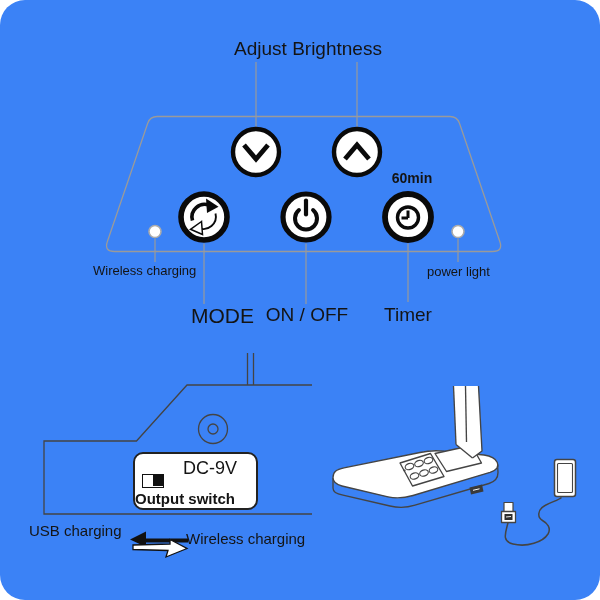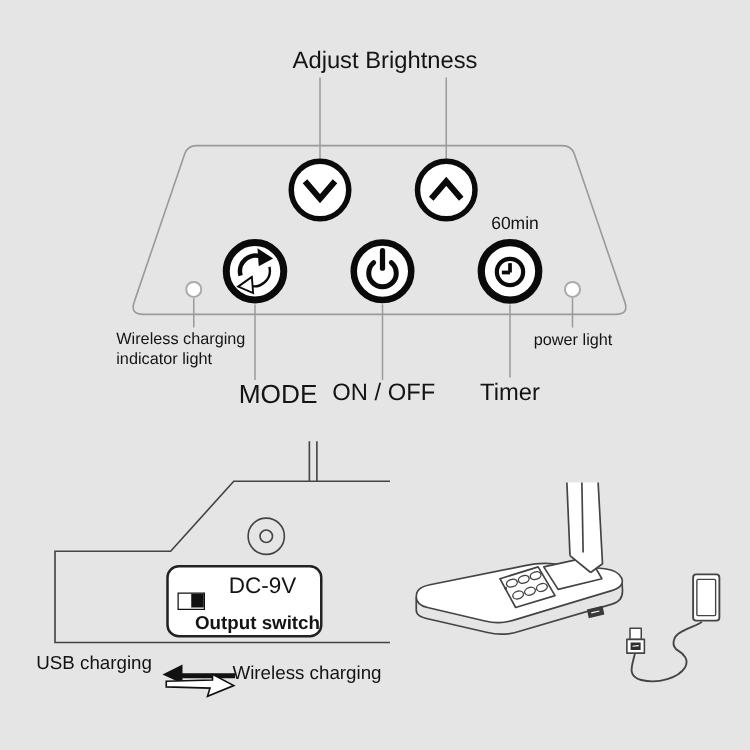--- a/index.html
+++ b/index.html
@@ -1,36 +1,36 @@
 <!DOCTYPE html>
 <html><head>
 <meta charset="utf-8">
 <style>
   html,body{margin:0;padding:0;background:#fff;}
   .canvas{
-    position:relative;width:600px;height:600px;background:#e5e5e5;
-    font-family:"Liberation Sans", sans-serif;color:#141414;overflow:hidden;
+    position:relative;width:600px;height:600px;background:#3b82f6;
+    font-family:"Liberation Sans", sans-serif;color:#141414;overflow:hidden;border-radius:25px;
   }
   .art{position:absolute;left:0;top:0;width:600px;height:600px;}
   .t{position:absolute;white-space:nowrap;}
   .title{left:178px;top:38px;width:260px;text-align:center;font-size:19px;line-height:21px;}
-  .badge60{left:382px;top:170px;width:60px;text-align:center;font-size:14px;font-weight:400;}
+  .badge60{left:382px;top:170px;width:60px;text-align:center;font-size:14px;font-weight:700;}
   .lbl-wireless{left:93px;top:263px;font-size:13px;line-height:15.5px;}
   .lbl-powerlight{left:427px;top:264px;font-size:13px;}
   .lbl-mode{left:154px;top:304px;width:100px;text-align:right;font-size:21px;}
   .lbl-onoff{left:257px;top:304px;width:100px;text-align:center;font-size:19px;}
   .lbl-timer{left:358px;top:304px;width:100px;text-align:center;font-size:19px;}
   .switch-panel{
     position:absolute;left:133px;top:452px;width:121px;height:54px;
     border:2px solid #222;border-radius:10px;background:#fff;
   }
   .dc9v{position:absolute;left:34px;top:4px;width:82px;text-align:center;font-size:18px;font-weight:400;}
   .slide-switch{box-sizing:border-box;position:absolute;left:7px;top:20px;width:22px;height:14px;border:1.5px solid #111;background:#fff;}
   .slide-switch .knob{position:absolute;right:0;top:0;width:10px;height:11px;background:#111;}
-  .outsw{position:absolute;left:0;top:36px;width:100%;text-align:right;font-size:15px;font-weight:700;}
+  .outsw{position:absolute;left:0;top:36px;width:100%;text-align:left;font-size:15px;font-weight:700;}
   .cap-usb{left:29px;top:522px;font-size:15px;}
   .cap-wireless{left:186px;top:530px;font-size:15px;}
 </style>
 </head>
 <body>
 
 <div class="canvas">
 
   <svg class="art" viewBox="0 0 600 600">
 
@@ -151,21 +151,20 @@
                C 551.5,528 547,523 542.5,520.5 C 537,517.5 537.5,509.5 545,505.5
                C 552,501.5 558,500.5 561.5,497.5" stroke-width="1.5"></path>
     </g>
   </svg>
 
   <div class="t title">Adjust Brightness</div>
   <div class="t badge60">60min</div>
 
   <div class="t lbl-wireless">
     <div>Wireless charging</div>
-    <div>indicator light</div>
   </div>
   <div class="t lbl-powerlight">power light</div>
 
   <div class="t lbl-mode">MODE</div>
   <div class="t lbl-timer">Timer</div>
   <div class="t lbl-onoff">ON / OFF</div>
 
   <div class="switch-panel">
     <div class="dc9v">DC-9V</div>
     <div class="slide-switch">

